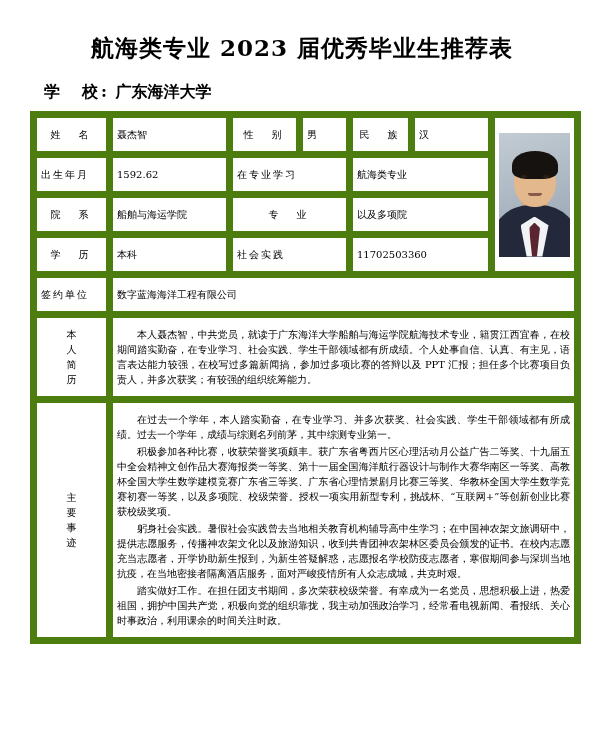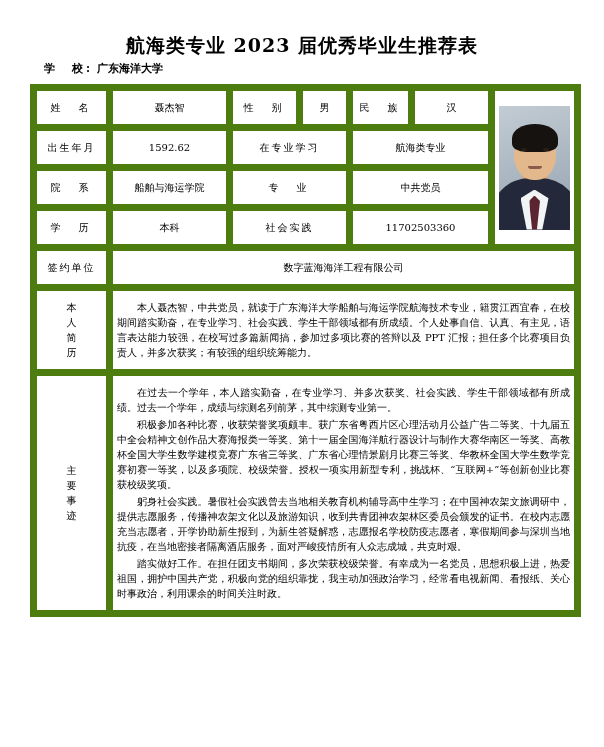--- a/index.html
+++ b/index.html
@@ -16,31 +16,31 @@
   }
   .page {
     width: 604px;
     height: 747px;
     box-sizing: border-box;
     padding: 0 30px;
     position: relative;
   }
   .doc-title {
     text-align: center;
-    font-size: 19px;
+    font-size: 23px;
     font-weight: bold;
     letter-spacing: 1px;
     margin-top: 33px;
     margin-bottom: 0;
     font-family: "DejaVu Serif", "Liberation Serif", serif;
   }
   .school-line {
-    margin-top: 2px;
+    margin-top: 18px;
     margin-bottom: 8px;
-    font-size: 11px;
+    font-size: 16px;
     font-weight: bold;
     padding-left: 14px;
   }
   .school-line .lbl {
     letter-spacing: 3px;
   }
   table.main {
     border-collapse: collapse;
     width: 544px;
     table-layout: fixed;
@@ -51,26 +51,25 @@
     padding: 9px 4px;
     vertical-align: middle;
     line-height: 1.5;
   }
   .lblcell {
     text-align: center;
     letter-spacing: 4px;
     white-space: nowrap;
   }
   .lblcell-tight {
-    text-align: center;
+    text-align: left;
     letter-spacing: 2px;
     white-space: nowrap;
   }
   .valcell {
-    text-align: center;
   }
   .photo-cell {
     padding: 0;
     vertical-align: top;
     width: 86px;
   }
   .photo {
     width: 100%;
     height: 124px;
     display: block;
@@ -236,21 +235,21 @@
       <tr>
         <td class="lblcell-tight">出生年月</td>
         <td class="valcell">1592.62</td>
         <td class="lblcell-tight" colspan="2">在专业学习</td>
         <td class="valcell" colspan="2">航海类专业</td>
       </tr>
       <tr>
         <td class="lblcell">院　系</td>
         <td class="valcell">船舶与海运学院</td>
         <td class="lblcell" colspan="2">专　业</td>
-        <td class="valcell" colspan="2">中共党员</td>
+        <td class="valcell" colspan="2">以及多项院</td>
       </tr>
       <tr>
         <td class="lblcell">学　历</td>
         <td class="valcell">本科</td>
         <td class="lblcell-tight" colspan="2">社会实践</td>
         <td class="valcell" colspan="2">11702503360</td>
       </tr>
       <tr>
         <td class="lblcell-tight">签约单位</td>
         <td class="valcell" colspan="6">数字蓝海海洋工程有限公司</td>

